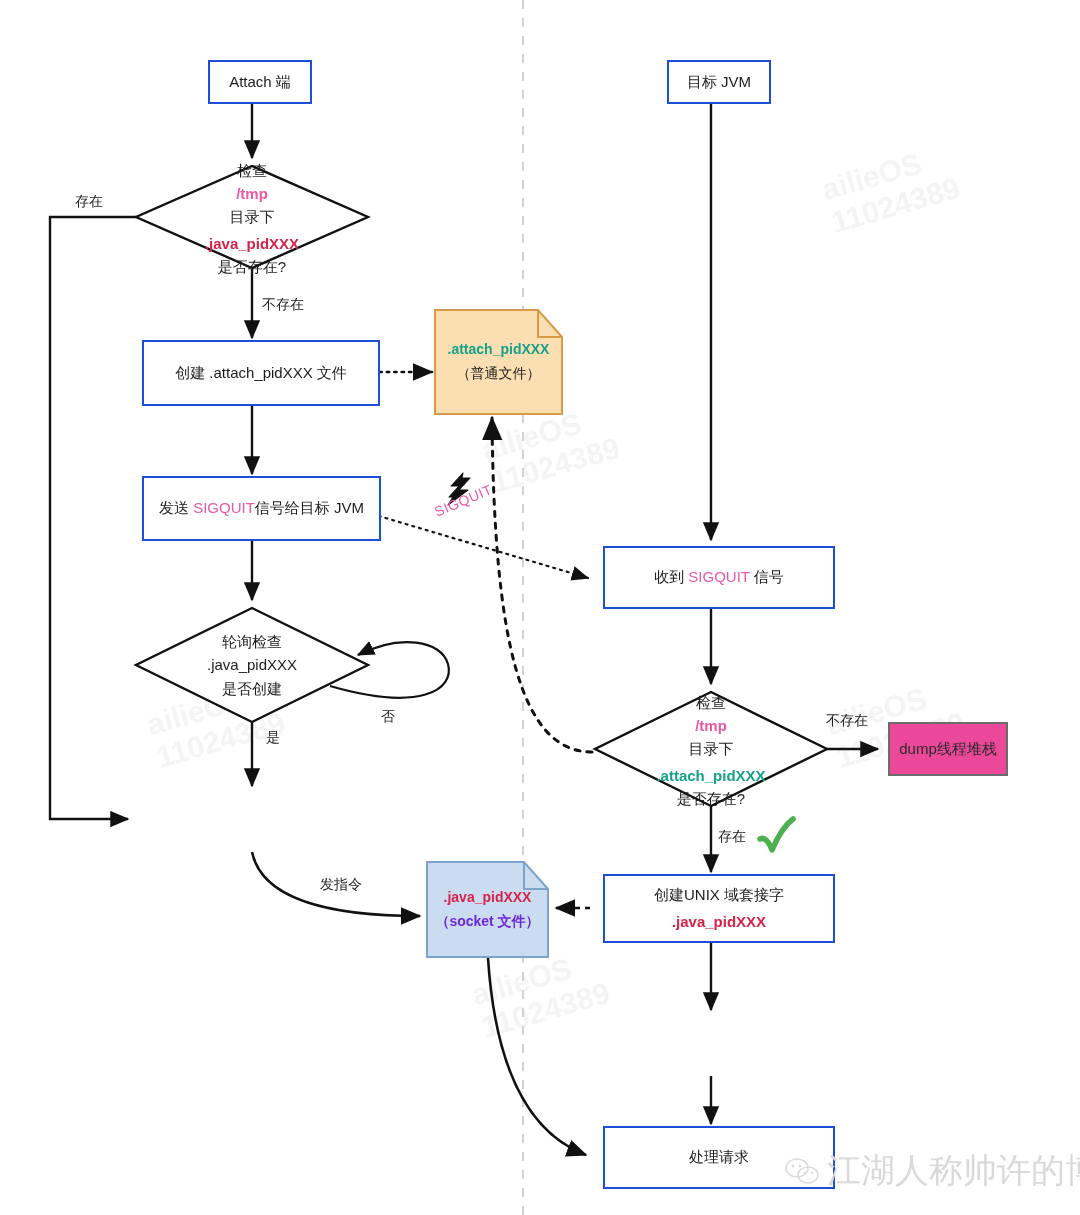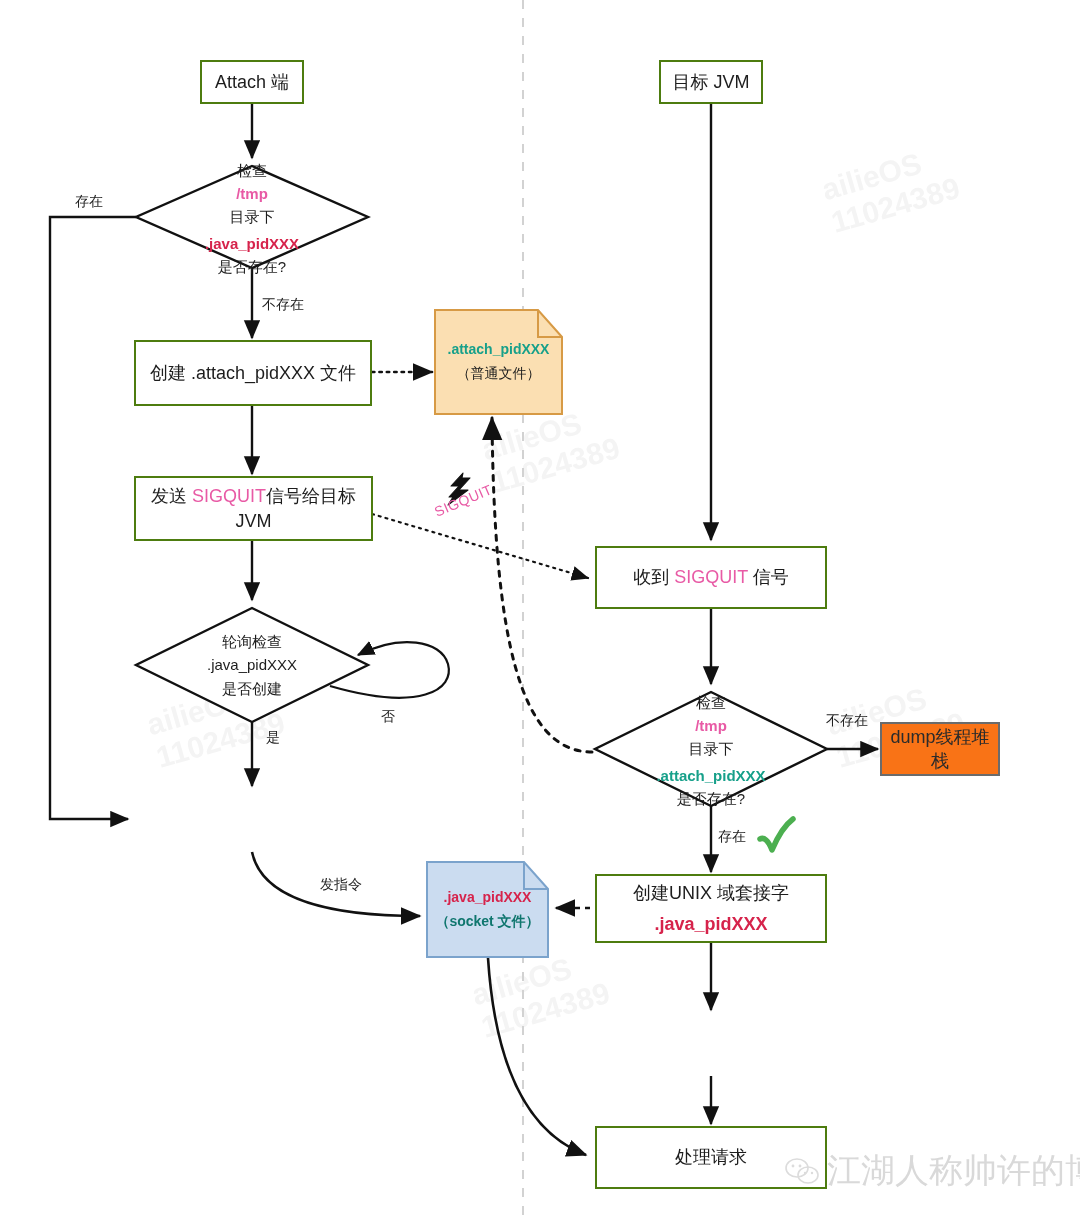--- a/index.html
+++ b/index.html
@@ -25,27 +25,28 @@
     position:absolute;
     box-sizing:border-box;
     display:flex;
     flex-direction:column;
     align-items:center;
     justify-content:center;
     text-align:center;
     line-height:1.35;
   }
   .rect{
-    border:2px solid #4d7c0f;
+    border:2px solid #1d4ed8;
     background:#ffffff;
-    font-size:18px;
+    font-size:15px;
     color:#1d1d1d;
+    margin-left:8px;
   }
   .rect.gray{
-    background:#f97316;
+    background:#ec4899;
     border-color:#6b6b6b;
     color:#2b2b2b;
   }
 
   
   .diamond{
     position:absolute;
   }
   .diamond .dtext{
     position:absolute;
@@ -263,21 +264,21 @@
   <div class="elabel" style="left:381px;top:708px;">否</div>
   <div class="elabel" style="left:320px;top:876px;">发指令</div>
 
   <div class="note" style="left:435px;top:310px;width:127px;height:104px;">
     <span class="nt c-teal">.attach_pidXXX</span>
     <span class="nt" style="color:#1d1d1d;">（普通文件）</span>
   </div>
 
   <div class="note" style="left:427px;top:862px;width:121px;height:95px;">
     <span class="nt c-red">.java_pidXXX</span>
-    <span class="nt" style="color:#0f766e;font-weight:bold;">（socket 文件）</span>
+    <span class="nt" style="color:#6d28d9;font-weight:bold;">（socket 文件）</span>
   </div>
 
   <svg id="bolt-icon" viewBox="0 0 28 34">
     <path d="M17,1 L5,14 L13,14 L3,25 L7,25 L2,33 L22,18 L13,18 L24,6 L16,6 Z" fill="#111" stroke="#111" stroke-width="1.1" stroke-linejoin="round"></path>
   </svg>
   <div id="sigquit-label">SIGQUIT</div>
 
   <div class="node rect" style="left:659px;top:60px;width:104px;height:44px;">
     <span>目标 JVM</span>
   </div>

